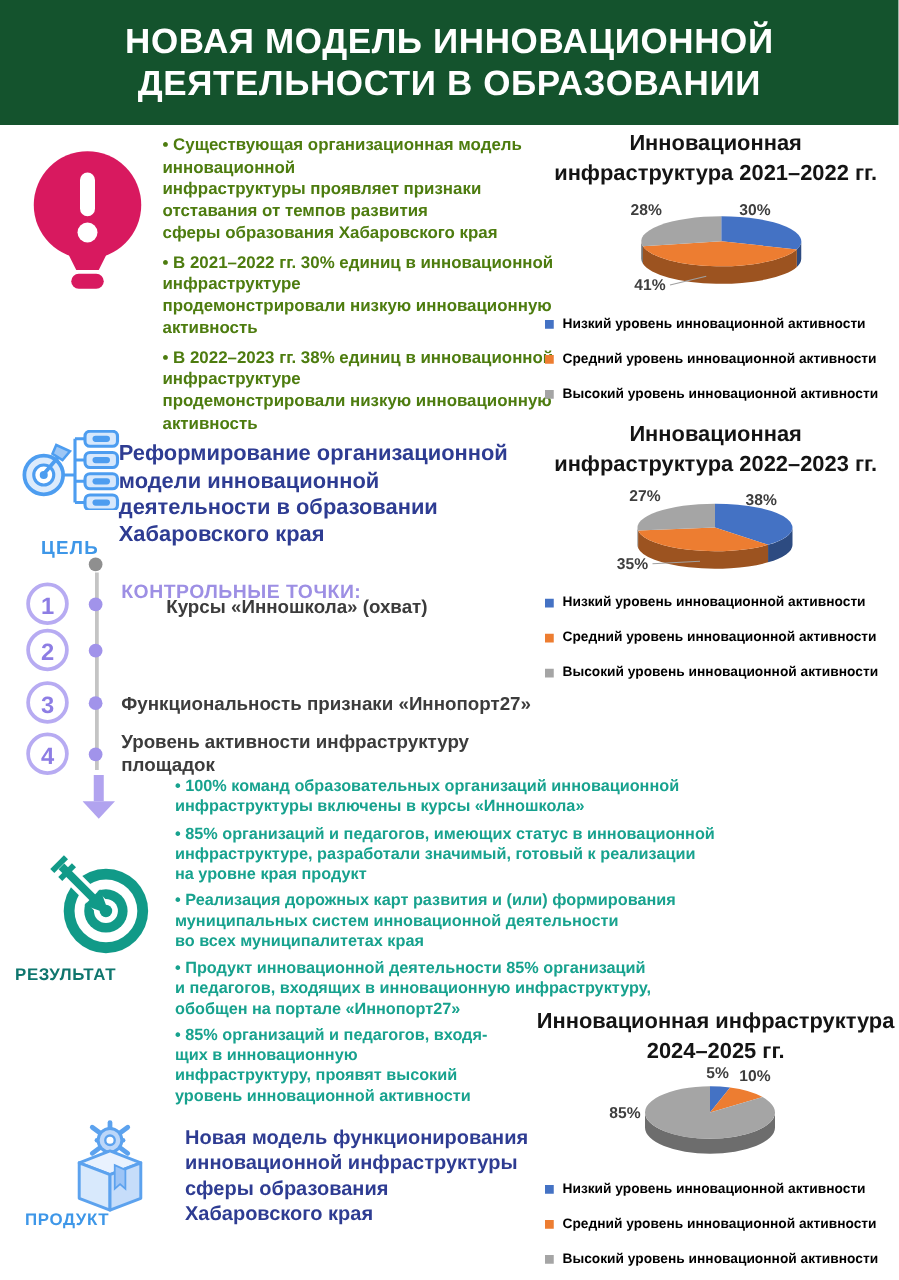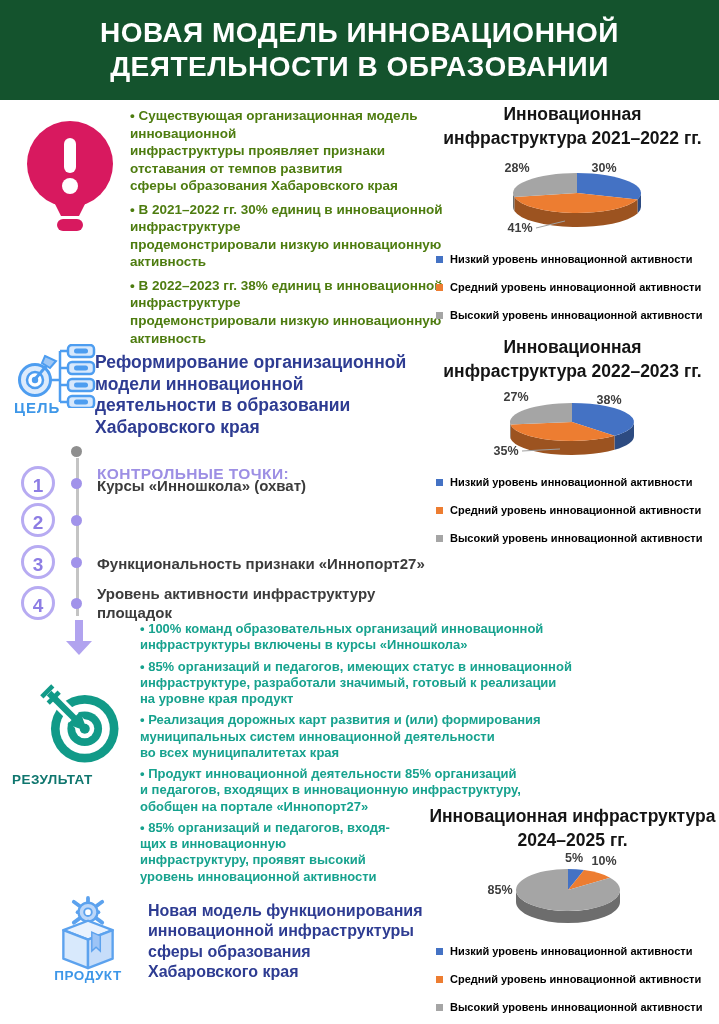--- a/index.html
+++ b/index.html
@@ -8,36 +8,36 @@
   
   .hdr{position:absolute;left:0;top:0;width:719px;height:100px;background:#14532d;
        display:flex;flex-direction:column;justify-content:center;align-items:center;}
   .hdr div{color:#ffffff;font-size:28px;font-weight:bold;line-height:34px;letter-spacing:.5px;text-align:center;}
   
   .abs{position:absolute;}
   
   .problem-text{left:130px;top:107px;width:318px;color:#4d7c0f;font-size:13.5px;font-weight:bold;line-height:1.3;}
   .problem-text p{margin:0 0 6px 0;white-space:pre-line;}
   
-  .goal-label{left:14px;top:399px;width:84px;text-align:left;color:#3e97e8;font-size:15px;font-weight:bold;letter-spacing:1px;}
+  .goal-label{left:14px;top:430px;width:84px;text-align:center;color:#3e97e8;font-size:15px;font-weight:bold;letter-spacing:1px;}
   .goal-text{left:95px;top:352px;width:348px;color:#2e3c92;font-size:17.5px;font-weight:bold;line-height:1.24;white-space:pre-line;}
   
   .cp-heading{left:97px;top:465px;color:#9d8fe4;font-size:15.5px;font-weight:bold;letter-spacing:.4px;}
   .cp-circle{left:21px;width:34px;height:34px;border:3px solid #b7abf2;border-radius:50%;
              color:#8d7de4;font-size:19px;font-weight:bold;line-height:34px;text-align:center;box-sizing:border-box;}
   .cp-line{left:76px;top:458px;width:3px;height:158px;background:#c4c4c4;}
   .cp-pin{left:71px;top:446px;width:11px;height:11px;border-radius:50%;background:#8f8f8f;}
   .cp-dot{left:71px;width:11px;height:11px;border-radius:50%;background:#a193ea;}
   .cp-item{left:97px;width:345px;color:#3c3c3c;font-size:15px;font-weight:bold;line-height:1.25;white-space:pre-line;}
   
   .result-label{left:12px;top:772px;width:140px;text-align:left;color:#0f766e;font-size:13.5px;font-weight:bold;letter-spacing:.5px;}
   .result-text{left:140px;top:621px;width:465px;color:#17a28e;font-size:13px;font-weight:bold;line-height:1.25;}
   .result-text p{margin:0 0 5px 0;white-space:pre-line;}
   
-  .product-label{left:20px;top:968px;width:136px;text-align:center;color:#3e97e8;font-size:13.5px;font-weight:bold;letter-spacing:.5px;}
+  .product-label{left:20px;top:968px;width:136px;color:#3e97e8;font-size:13.5px;font-weight:bold;letter-spacing:.5px;}
   .product-text{left:148px;top:901px;width:305px;color:#2e3c92;font-size:16px;font-weight:bold;line-height:1.28;white-space:pre-line;}
   
   .chart-block{position:absolute;left:428px;width:289px;}
   .chart-title{width:289px;text-align:center;color:#141414;font-size:17.5px;font-weight:bold;line-height:1.35;white-space:pre-line;}
   .chart-svg{display:block;}
   .c1{top:103px;} .c1 .chart-svg{margin-top:8px;}  .c1 .legend{margin-top:0px;}
   .c2{top:336px;} .c2 .chart-svg{margin-top:9px;}  .c2 .legend{margin-top:2px;}
   .c3{top:805px;} .c3 .chart-svg{margin-top:0px;}  .c3 .legend{margin-top:3px;}
   .legend{list-style:none;margin:0;padding:0 0 0 8px;}
   .legend li{display:flex;align-items:center;margin-bottom:16px;font-size:11px;font-weight:bold;color:#000;}
@@ -105,21 +105,21 @@
   <div class="abs cp-line"></div>
   <div class="abs cp-pin"></div>
   <div class="abs cp-dot" style="top:478px;"></div>
   <div class="abs cp-dot" style="top:515px;"></div>
   <div class="abs cp-dot" style="top:557px;"></div>
   <div class="abs cp-dot" style="top:598px;"></div>
   <div class="abs cp-circle" style="top:466px;">1</div>
   <div class="abs cp-circle" style="top:503px;">2</div>
   <div class="abs cp-circle" style="top:545px;">3</div>
   <div class="abs cp-circle" style="top:586px;">4</div>
-  <div class="abs cp-item" style="top:477px;">Курсы «Инношкола» (охват)</div>
+  <div class="abs cp-item" style="top:477px;margin-left:36px;">Курсы «Инношкола» (охват)</div>
   <div class="abs cp-item" style="top:555px;">Функциональность признаки «Иннопорт27»</div>
   <div class="abs cp-item" style="top:585px;">Уровень активности инфраструктуру
 площадок</div>
 
   <svg class="abs" style="left:66px;top:620px;" width="26" height="36" viewBox="0 0 26 36">
     <rect x="9" y="0" width="8" height="21" fill="#b1a3ef"></rect>
     <polygon points="0,21 26,21 13,35" fill="#b1a3ef"></polygon>
   </svg>
 
   <svg class="abs" style="left:40px;top:684px;" width="84" height="84" viewBox="0 0 92 92">

